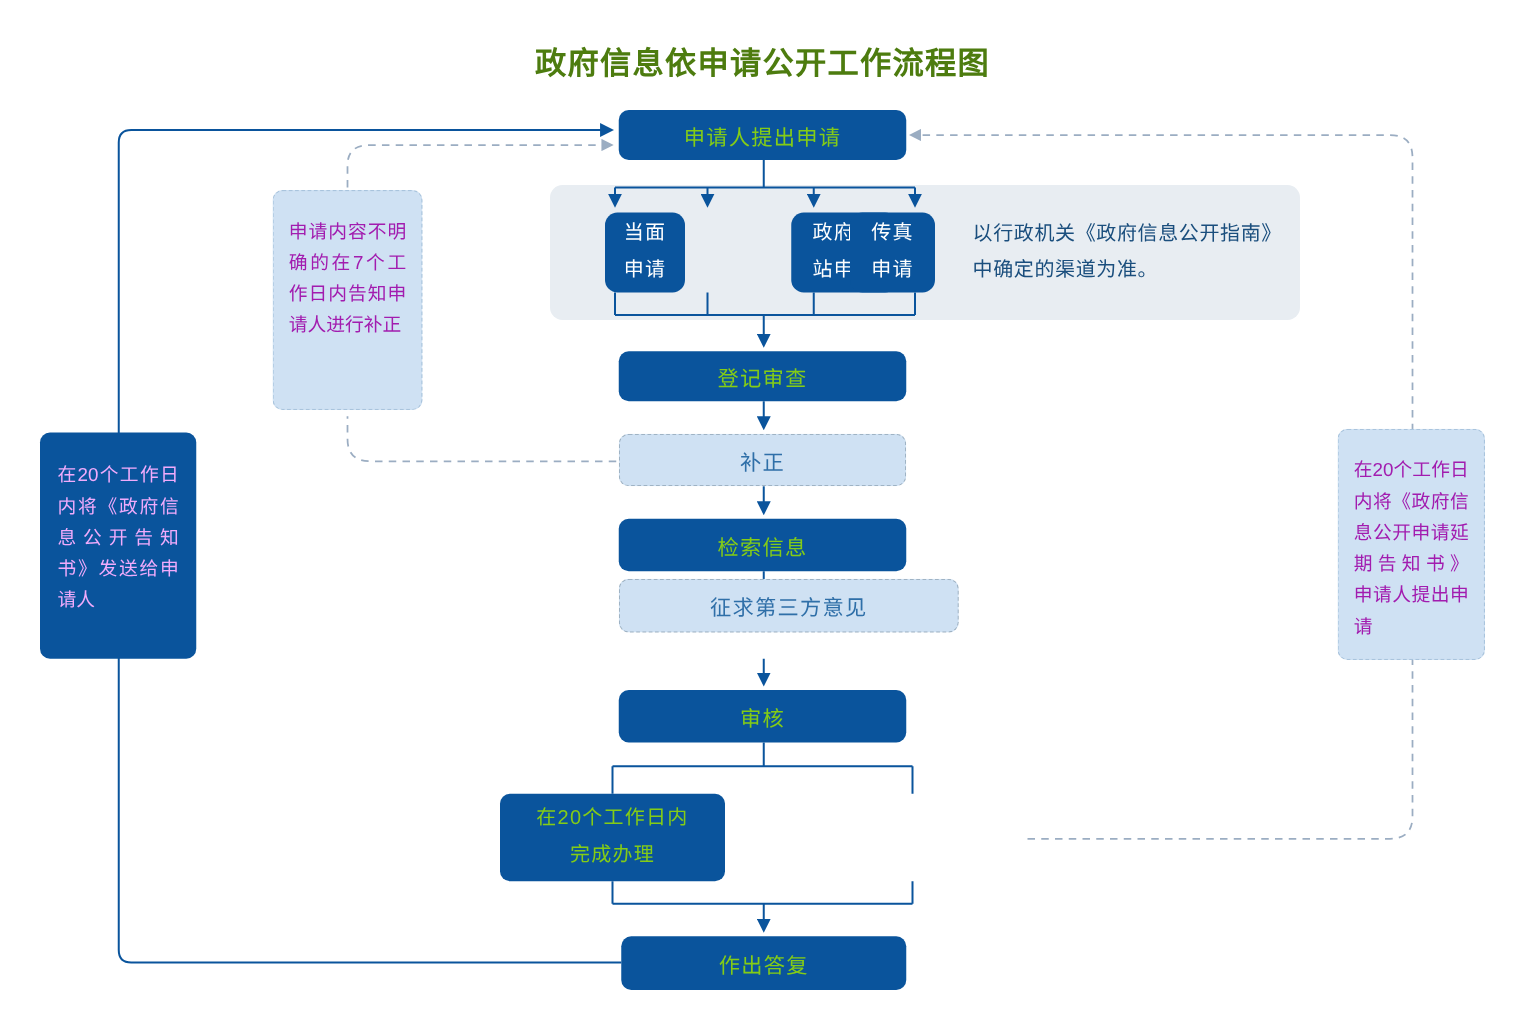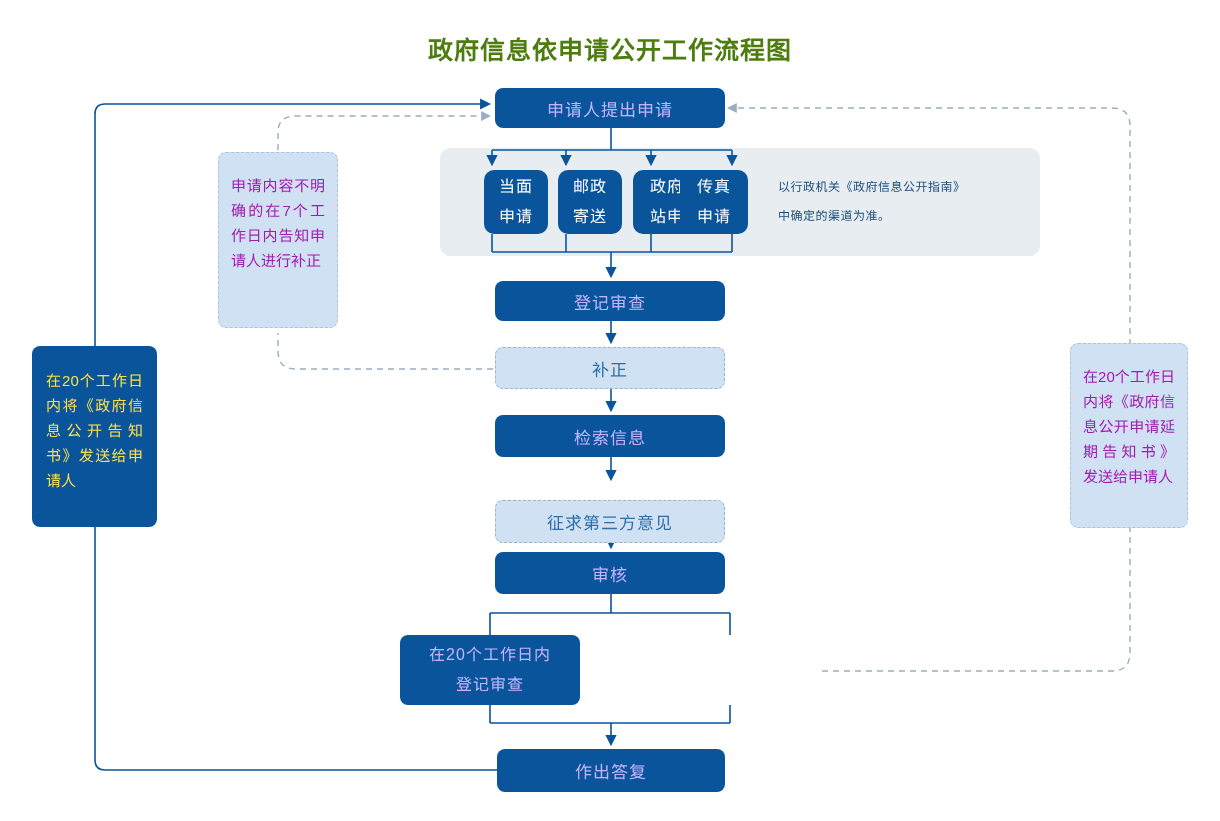--- a/index.html
+++ b/index.html
@@ -5,34 +5,34 @@
   html,body{margin:0;padding:0;background:#ffffff;}
   .canvas{position:relative;width:1220px;height:821px;background:#ffffff;overflow:hidden;
           font-family:"Liberation Sans","DejaVu Sans",sans-serif;}
   .title{position:absolute;left:0;top:30px;width:100%;text-align:center;
          font-size:25px;font-weight:bold;color:#4d7c0f;letter-spacing:1px;}
   .band{position:absolute;left:440px;top:148px;width:600px;height:108px;
         background:#e8edf2;border-radius:10px;z-index:0;}
   svg.connectors{position:absolute;left:0;top:0;z-index:1;pointer-events:none;}
   .node{position:absolute;z-index:2;box-sizing:border-box;display:flex;
         align-items:center;justify-content:center;text-align:center;}
-  .box-dark{background:#0a549c;color:#c4b5fd;border-radius:8px;font-size:17px;letter-spacing:1px;}
+  .box-dark{background:#0a549c;color:#84cc16;border-radius:8px;font-size:17px;letter-spacing:1px;}
   .box-chan{background:#0a549c;color:#ffffff;border-radius:10px;font-size:16px;
             line-height:31px;letter-spacing:1px;margin-left:24px;}
   .box-light{background:#cfe1f3;border:1.6px dashed #9fb3c4;color:#2f6fa8;
              border-radius:8px;font-size:17px;letter-spacing:1px;}
   .multiline{white-space:pre-line;line-height:30px;font-size:16px;}
   .note{position:absolute;z-index:2;box-sizing:border-box;background:#cfe1f3;
         border:1.6px dashed #a9c4dd;color:#a21caf;border-radius:8px;
         font-size:15px;line-height:25px;text-align:justify;text-align-last:left;
         padding:20px 12px 10px 12px;}
   .note-dark{position:absolute;z-index:2;box-sizing:border-box;background:#0a549c;
-             color:#fde047;border-radius:8px;font-size:15px;line-height:25px;
+             color:#f0abfc;border-radius:8px;font-size:15px;line-height:25px;
              text-align:justify;text-align-last:left;padding:22px 14px 10px 14px;}
-  .chan-note{position:absolute;z-index:2;color:#1a4e7d;font-size:12px;line-height:29px;
+  .chan-note{position:absolute;z-index:2;color:#1a4e7d;font-size:16px;line-height:29px;
              white-space:pre-line;letter-spacing:0.5px;}
 </style>
 </head>
 <body>
 
 <div class="canvas">
 
   <div class="title">政府信息依申请公开工作流程图</div>
 
   <div class="band"></div>
@@ -71,40 +71,38 @@
       <path d="M493 369 H296 Q278 369 278 351 V333"></path>
       <path d="M278 150 V132 Q278 116 296 116 H489" marker-end="url(#arrG)"></path>
       <path d="M822 671 H1112 Q1130 671 1130 653 V126 Q1130 108 1112 108 H729" marker-end="url(#arrG)"></path>
     </g>
   </svg>
 
   <div class="node box-dark" style="left:495px;top:88px;width:230px;height:40px;">申请人提出申请</div>
 
   <div class="node box-chan multiline" style="left:460px;top:170px;width:64px;height:64px;">当面
 申请</div>
-  <div class="node box-chan multiline" style="left:534px;top:170px;width:64px;height:64px;">邮政
-寄送</div>
   <div class="node box-chan multiline" style="left:609px;top:170px;width:85px;height:64px;">政府网
 站申请</div>
   <div class="node box-chan multiline" style="left:656px;top:170px;width:68px;height:64px;">传真
 申请</div>
 
   <div class="chan-note" style="left:778px;top:173px;width:262px;">以行政机关《政府信息公开指南》
 中确定的渠道为准。</div>
 
   <div class="node box-dark" style="left:495px;top:281px;width:230px;height:40px;">登记审查</div>
   <div class="node box-dark" style="left:495px;top:415px;width:230px;height:42px;">检索信息</div>
   <div class="node box-light" style="left:495px;top:347px;width:230px;height:42px;">补正</div>
-  <div class="node box-light" style="left:495px;top:500px;width:230px;height:43px;">征求第三方意见</div>
+  <div class="node box-light" style="left:495px;top:463px;width:272px;height:43px;">征求第三方意见</div>
   <div class="node box-dark" style="left:495px;top:552px;width:230px;height:42px;">审核</div>
 
   <div class="node box-dark multiline" style="left:400px;top:635px;width:180px;height:70px;">在20个工作日内
-登记审查</div>
+完成办理</div>
 
   <div class="node box-dark" style="left:497px;top:749px;width:228px;height:43px;">作出答复</div>
 
   <div class="note" style="left:218px;top:152px;width:120px;height:176px;">申请内容不明确的在7个工作日内告知申请人进行补正</div>
 
   <div class="note-dark" style="left:32px;top:346px;width:125px;height:181px;">在20个工作日内将《政府信息公开告知书》发送给申请人</div>
 
-  <div class="note" style="left:1070px;top:343px;width:118px;height:185px;">在20个工作日内将《政府信息公开申请延期告知书》 发送给申请人</div>
+  <div class="note" style="left:1070px;top:343px;width:118px;height:185px;">在20个工作日内将《政府信息公开申请延期告知书》 申请人提出申请</div>
 
 </div>
 
 </body></html>

